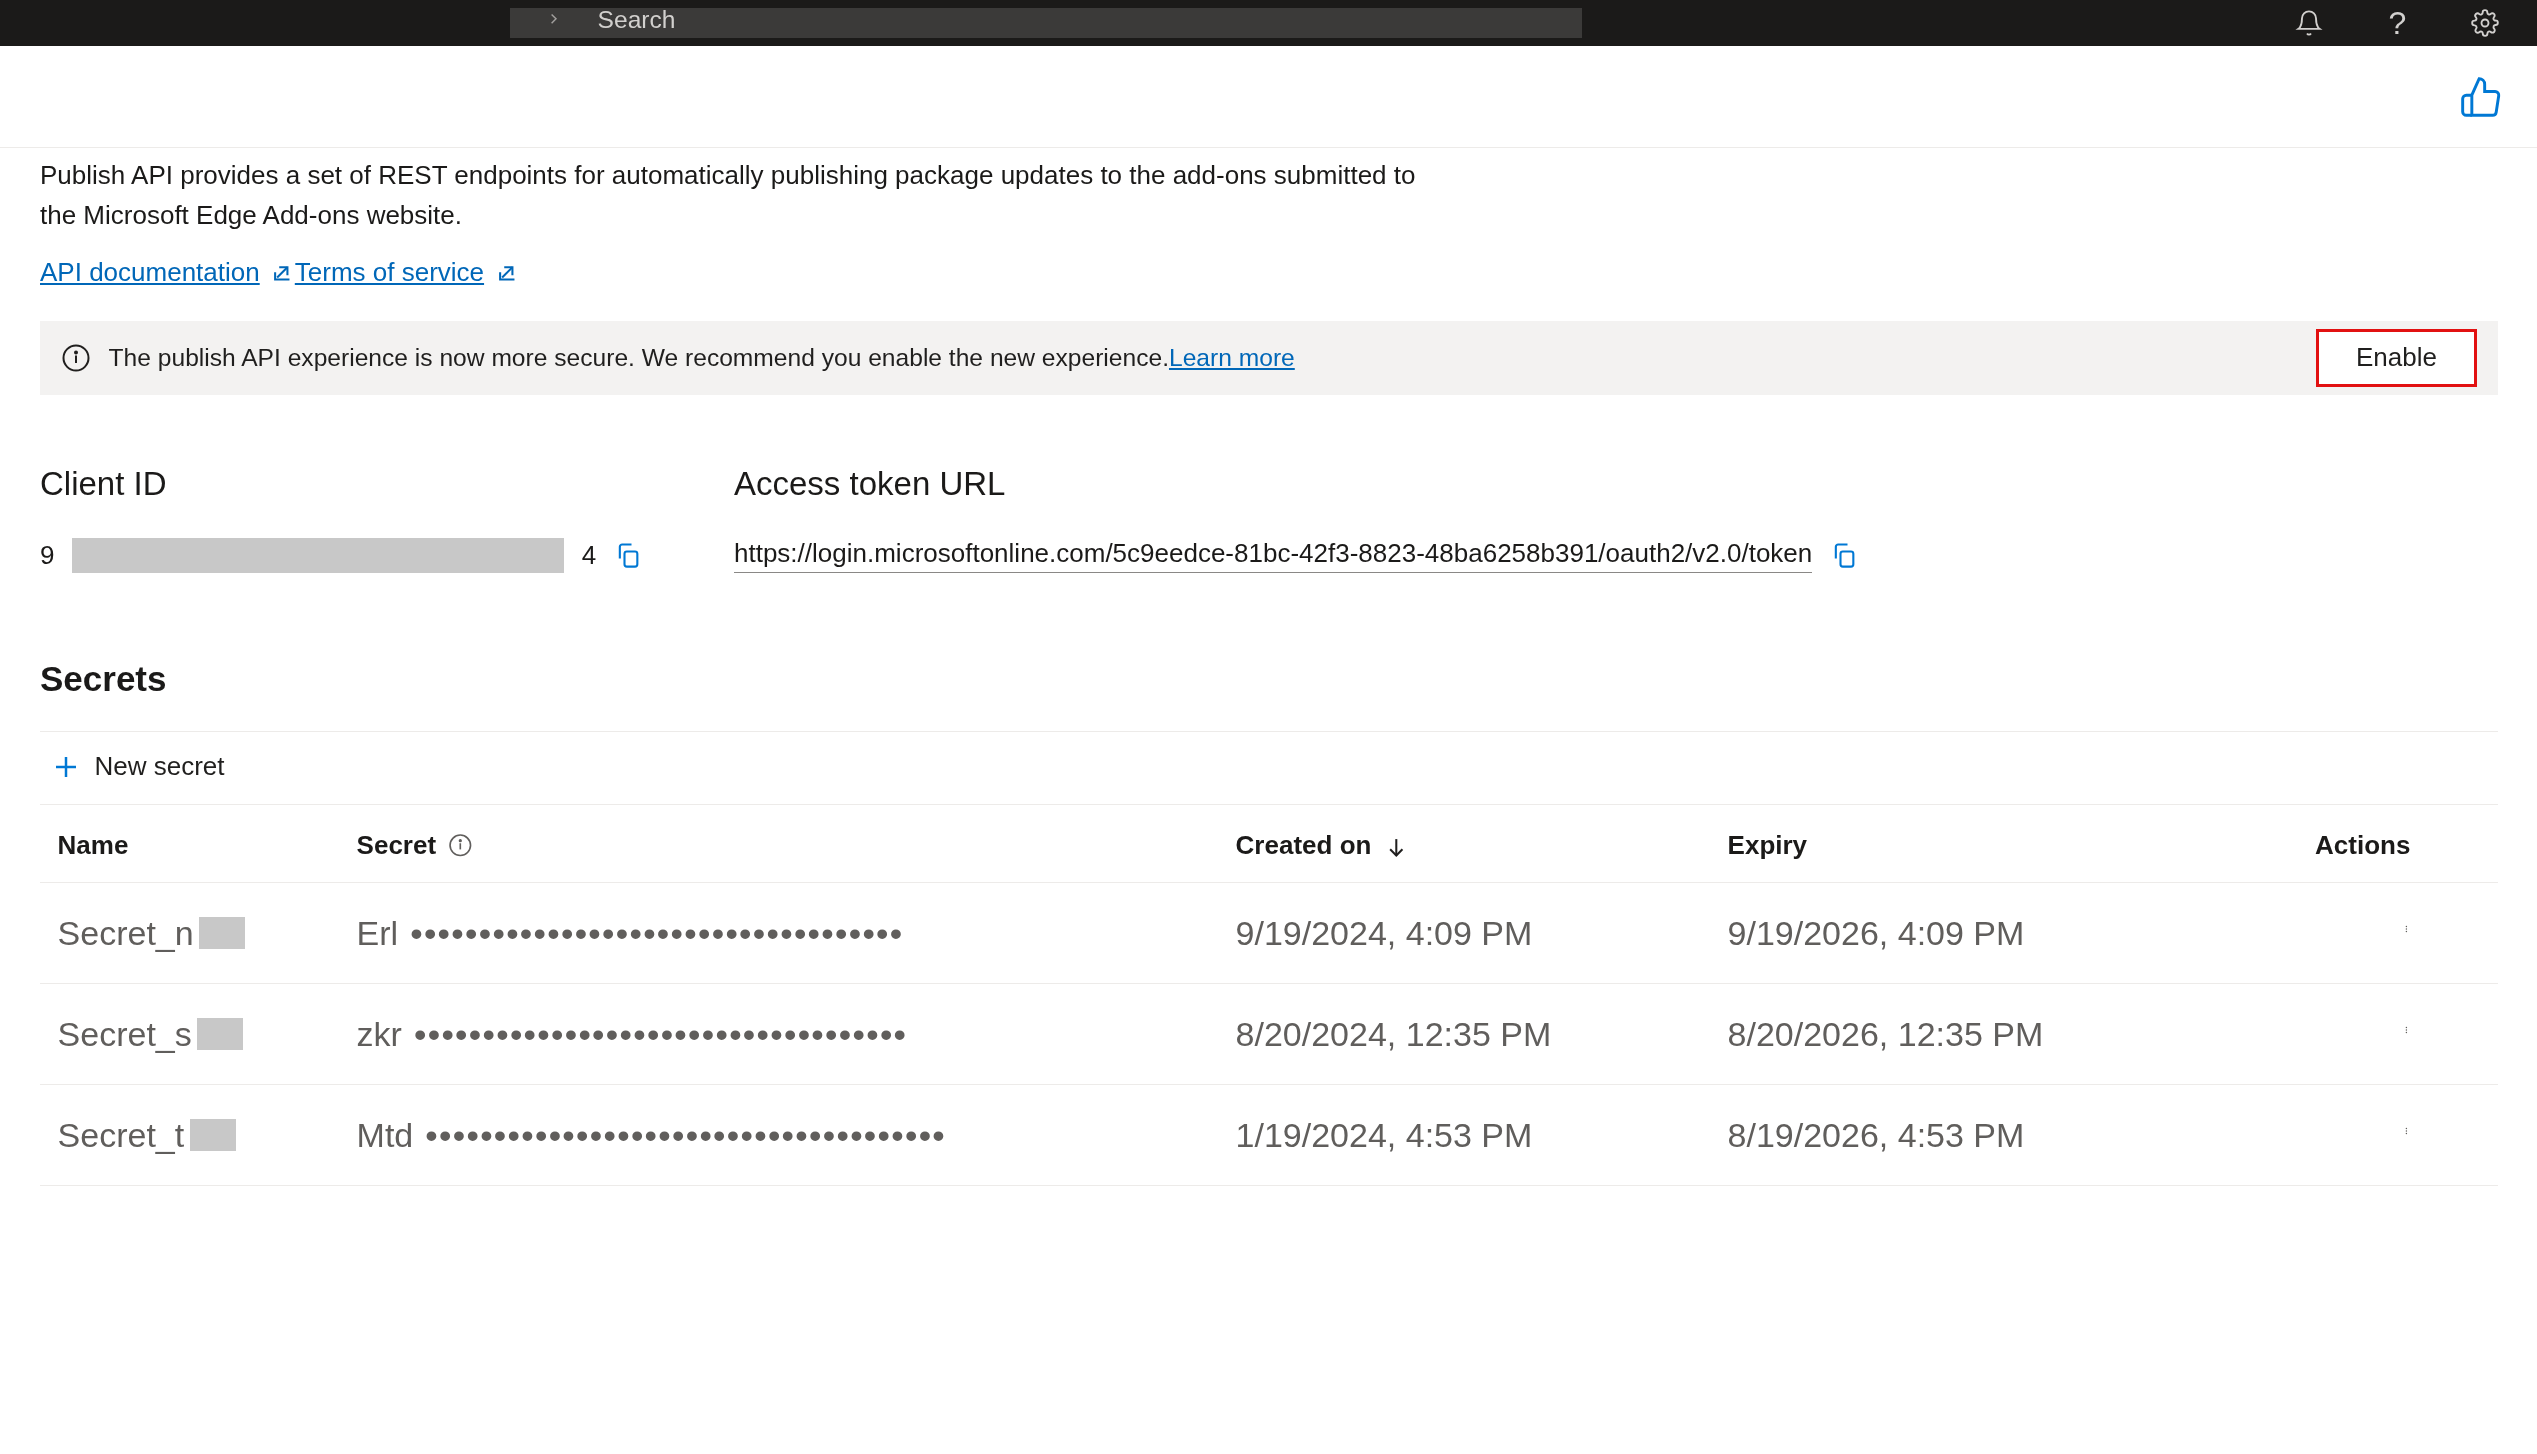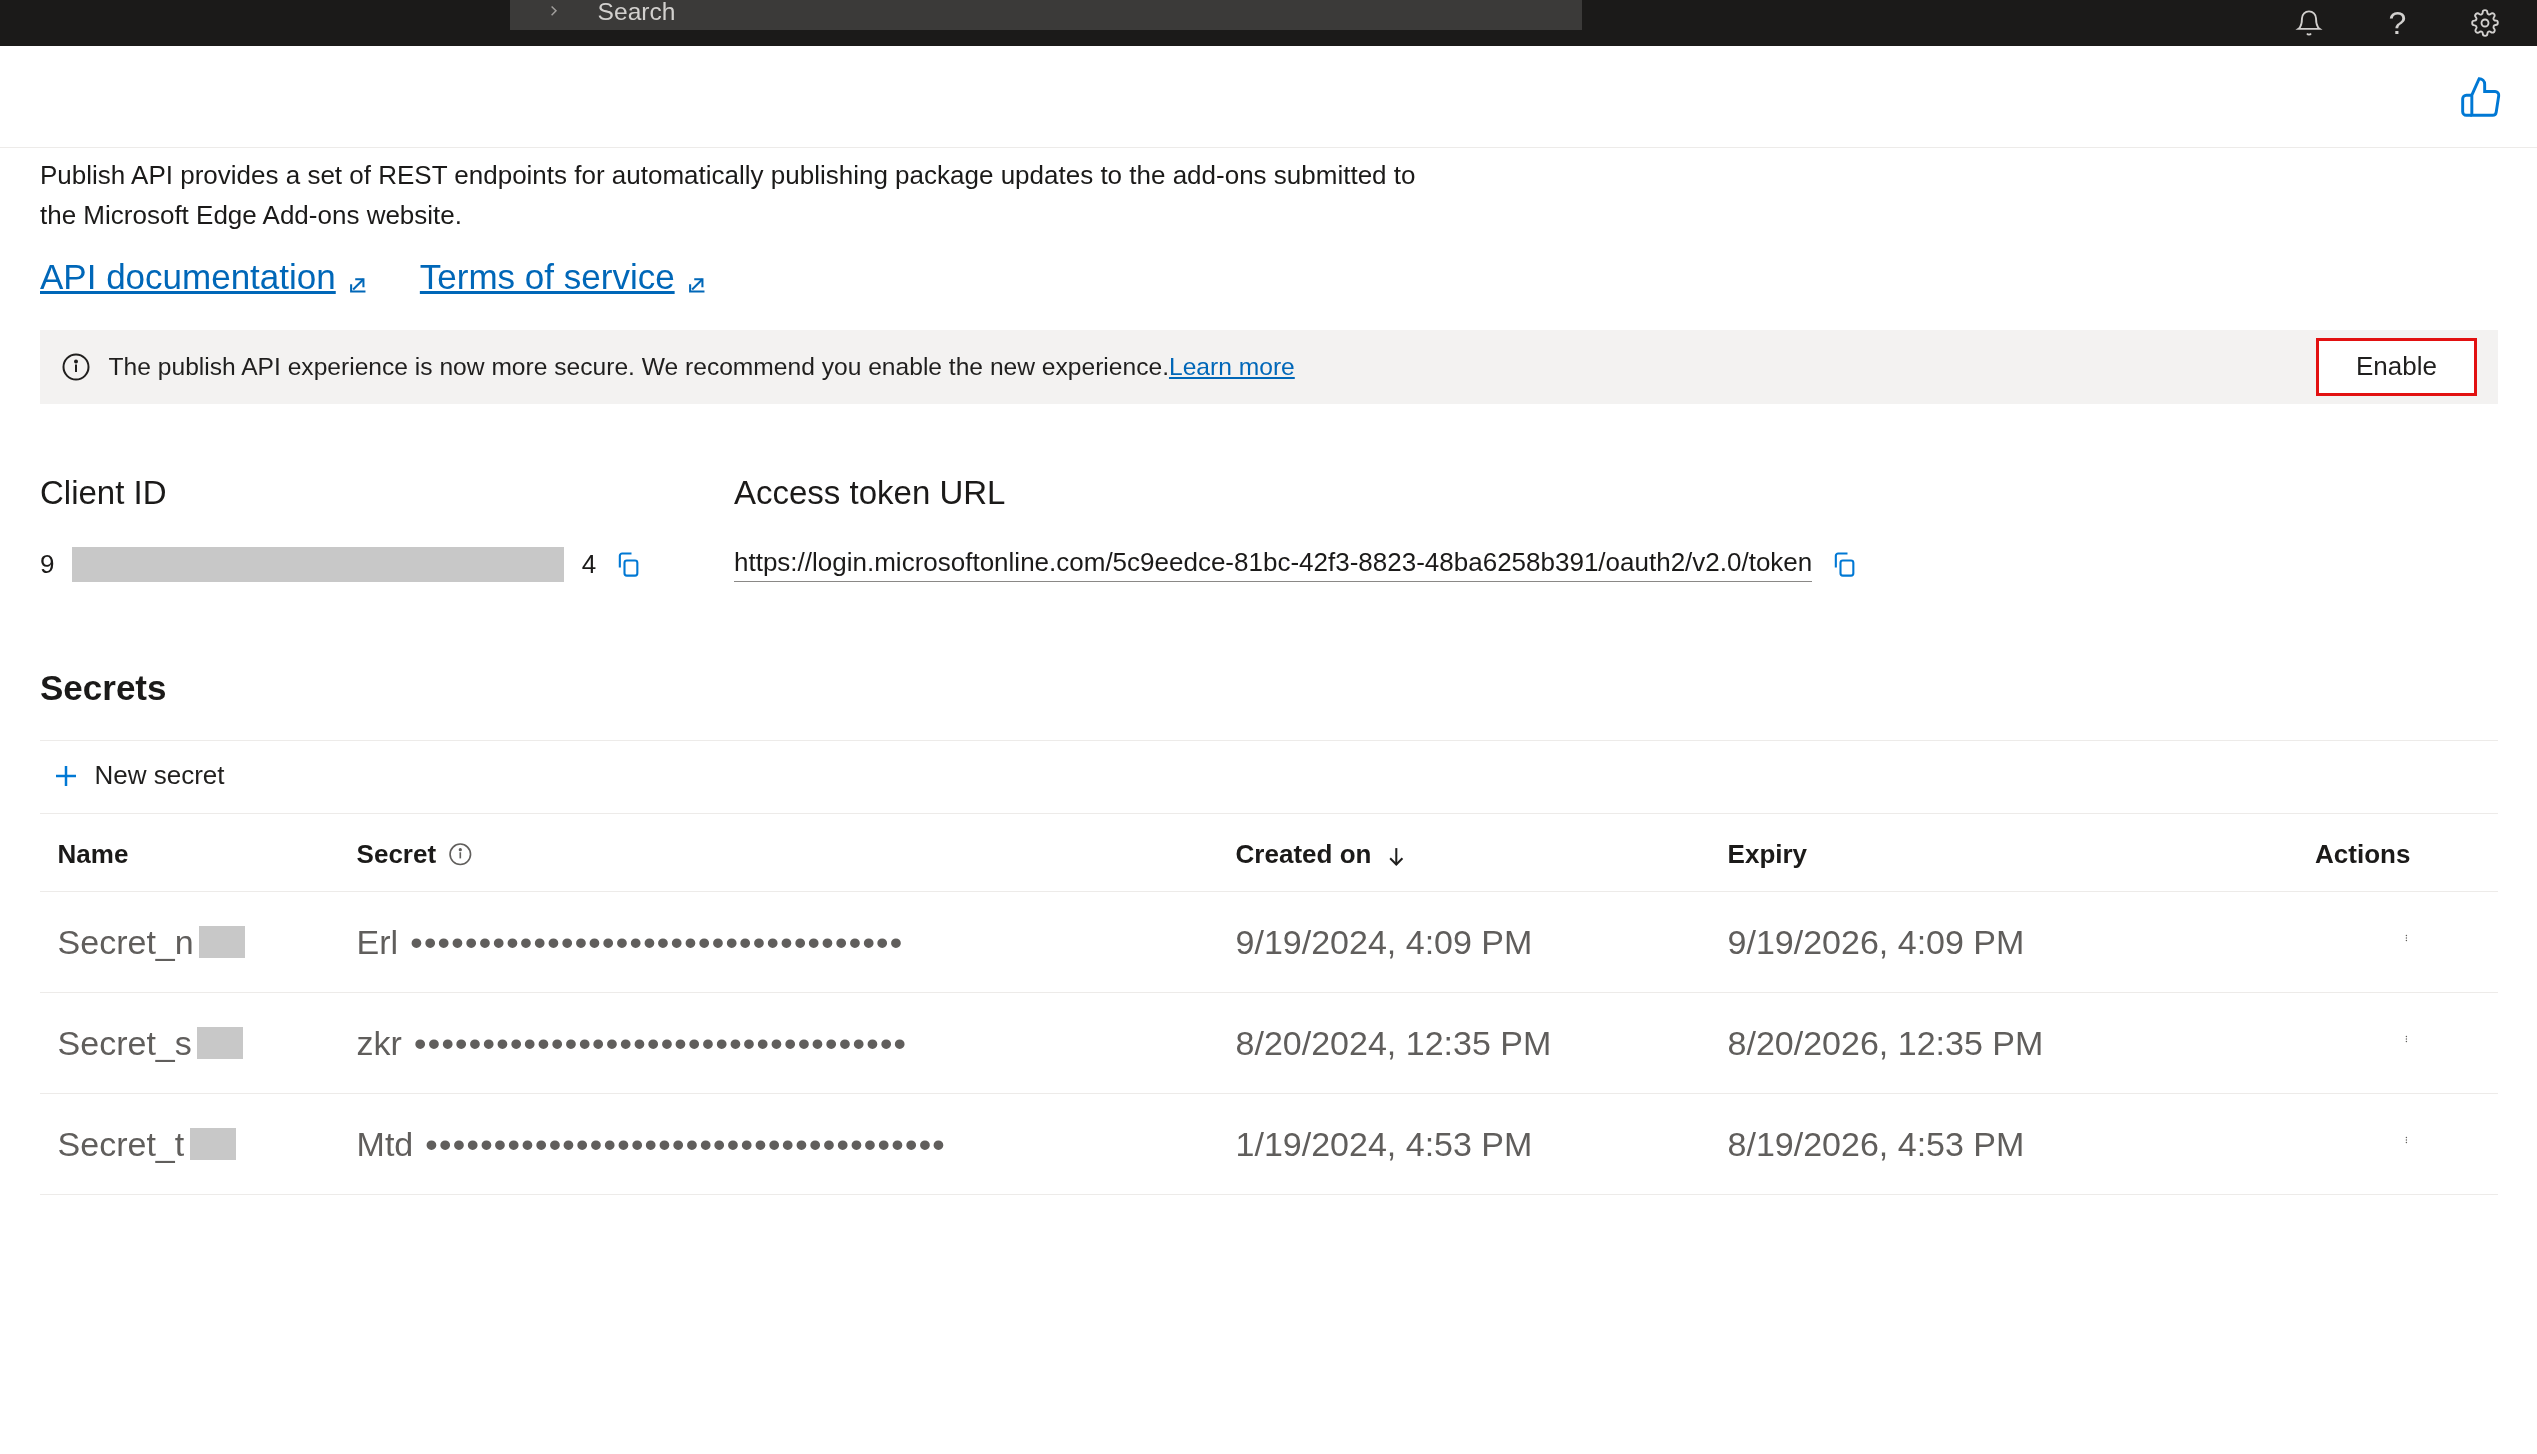--- a/index.html
+++ b/index.html
@@ -18,21 +18,21 @@
       background: #1b1a19;
       height: 46px;
       display: flex;
       align-items: center;
       padding: 0 17.6px;
       position: relative;
     }
     .search-container {
       position: absolute;
       left: 510px;
-      top: 0;
+      top: 8px;
       width: 1072px;
       height: 30px;
       background: #3b3a39;
       display: flex;
       align-items: center;
       padding: 0 17.6px 5.3px 35px;
       color: #d2d0ce;
       font-size: 24.6px;
       border-radius: 0 0 0 0;
     }
@@ -80,23 +80,22 @@
     .intro-text {
       font-size: 26px;
       line-height: 1.55;
       color: #1b1a19;
       margin-top: 7px;
       margin-bottom: 21px;
       max-width: 1406px;
     }
     .doc-links {
       display: flex;
-      gap: 49px;
       margin-bottom: 33px;
-      font-size: 35px;
+      font-size: 26px;
     }
     .doc-link {
       color: #0067b8;
       text-decoration: underline;
       display: inline-flex;
       align-items: center;
       gap: 10.5px;
     }
     .ext-link-icon {
       width: 24.6px;

